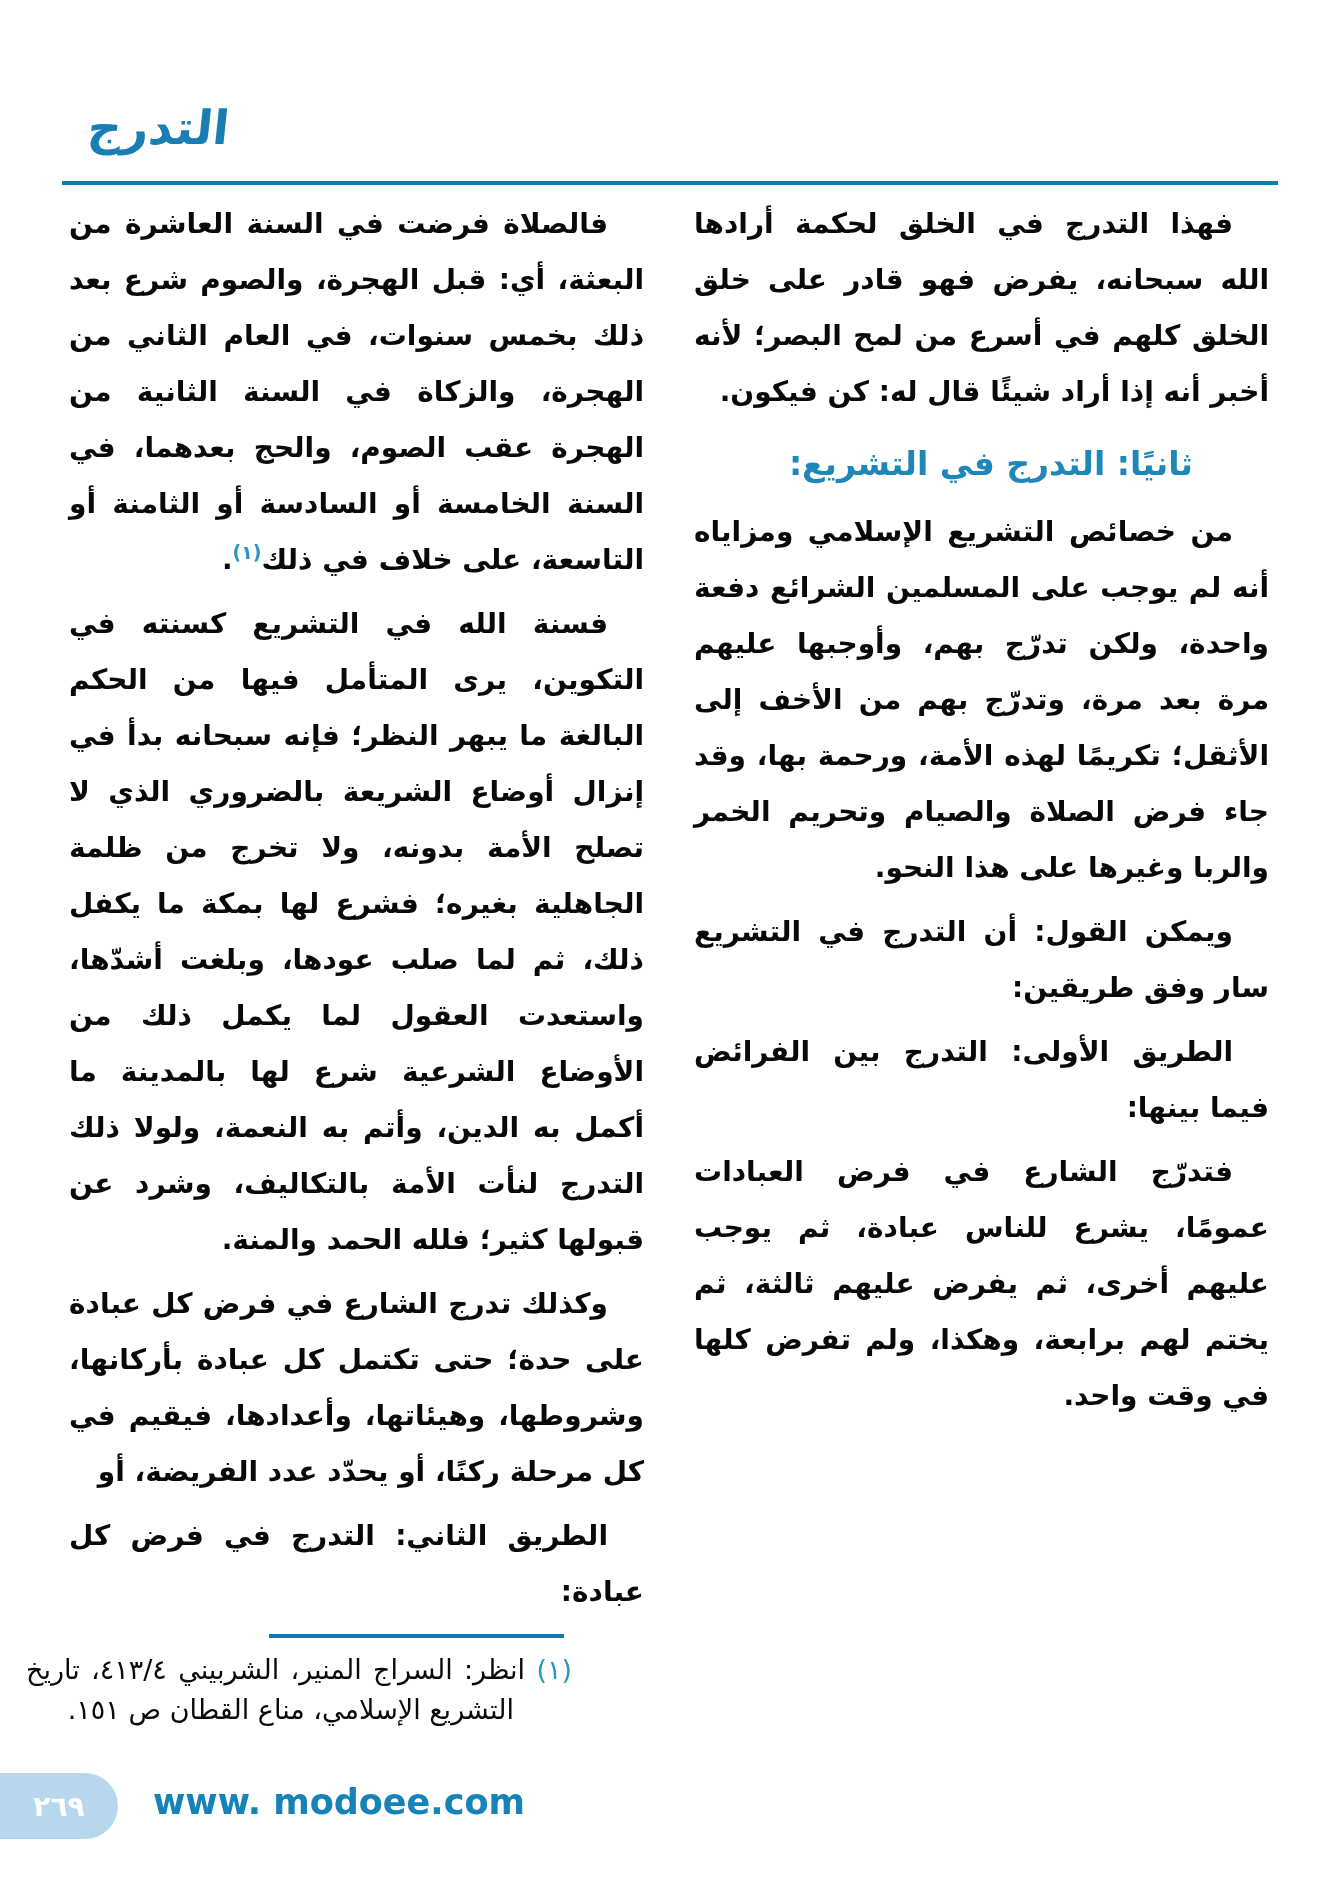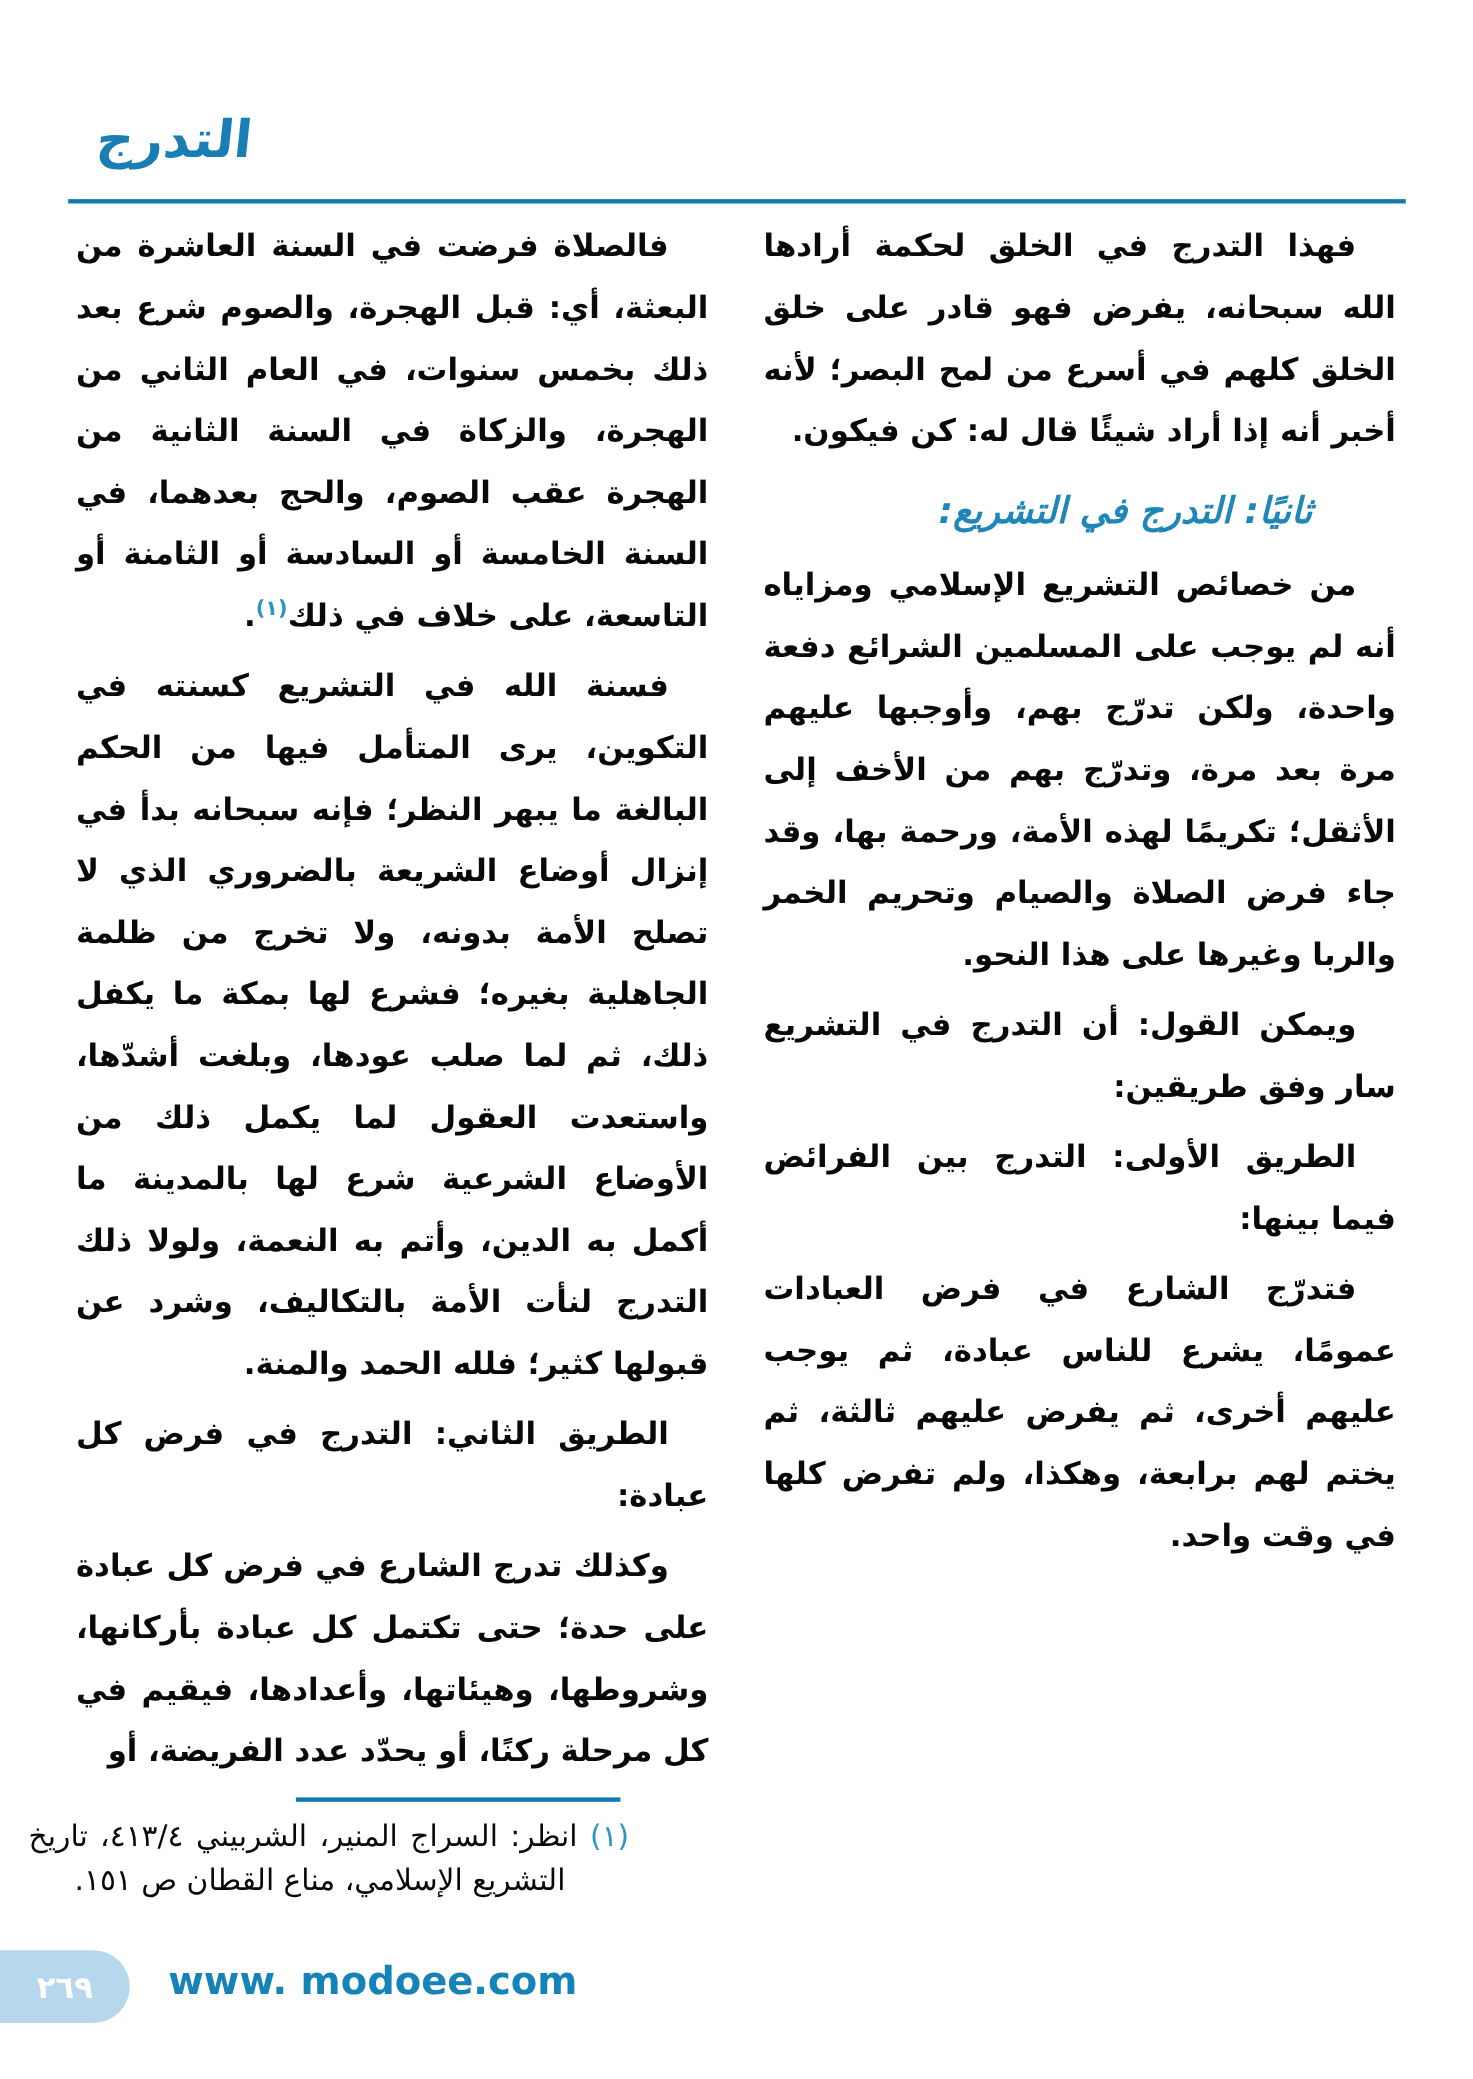--- a/index.html
+++ b/index.html
@@ -37,21 +37,20 @@
     color:#090909;
     text-align:justify;
     text-indent:36px;
   }
   .section-heading{
     margin:14px 0 10px 0;
     padding-right:76px;
     color:#1f87b8;
     font-size:33px;font-weight:700;line-height:60px;
     text-align:right;
-    font-style:italic;
   }
   .lead{font-weight:800;}
   sup.fn-ref{
     color:#2b96c4;font-size:19px;font-weight:700;
     vertical-align:super;line-height:0;
   }
   
   .footnote-rule{
     width:295px;height:4px;background:#1178b2;
     margin:14px 80px 12px auto;
@@ -97,22 +96,22 @@
       <div class="section-heading">ثانيًا: التدرج في التشريع:</div>
       <p>من خصائص التشريع الإسلامي ومزاياه أنه لم يوجب على المسلمين الشرائع دفعة واحدة، ولكن تدرّج بهم، وأوجبها عليهم مرة بعد مرة، وتدرّج بهم من الأخف إلى الأثقل؛ تكريمًا لهذه الأمة، ورحمة بها، وقد جاء فرض الصلاة والصيام وتحريم الخمر والربا وغيرها على هذا النحو.</p>
       <p>ويمكن القول: أن التدرج في التشريع سار وفق طريقين:</p>
       <p><span class="lead">الطريق الأولى:</span><span> التدرج بين الفرائض فيما بينها:</span></p>
       <p>فتدرّج الشارع في فرض العبادات عمومًا، يشرع للناس عبادة، ثم يوجب عليهم أخرى، ثم يفرض عليهم ثالثة، ثم يختم لهم برابعة، وهكذا، ولم تفرض كلها في وقت واحد.</p>
     </div>
 
     <div class="col left">
       <p><span>فالصلاة فرضت في السنة العاشرة من البعثة، أي: قبل الهجرة، والصوم شرع بعد ذلك بخمس سنوات، في العام الثاني من الهجرة، والزكاة في السنة الثانية من الهجرة عقب الصوم، والحج بعدهما، في السنة الخامسة أو السادسة أو الثامنة أو التاسعة، على خلاف في ذلك</span><sup class="fn-ref">(١)</sup><span>.</span></p>
       <p>فسنة الله في التشريع كسنته في التكوين، يرى المتأمل فيها من الحكم البالغة ما يبهر النظر؛ فإنه سبحانه بدأ في إنزال أوضاع الشريعة بالضروري الذي لا تصلح الأمة بدونه، ولا تخرج من ظلمة الجاهلية بغيره؛ فشرع لها بمكة ما يكفل ذلك، ثم لما صلب عودها، وبلغت أشدّها، واستعدت العقول لما يكمل ذلك من الأوضاع الشرعية شرع لها بالمدينة ما أكمل به الدين، وأتم به النعمة، ولولا ذلك التدرج لنأت الأمة بالتكاليف، وشرد عن قبولها كثير؛ فلله الحمد والمنة.</p>
+      <p>وكذلك تدرج الشارع في فرض كل عبادة على حدة؛ حتى تكتمل كل عبادة بأركانها، وشروطها، وهيئاتها، وأعدادها، فيقيم في كل مرحلة ركنًا، أو يحدّد عدد الفريضة، أو</p>
       <p><span class="lead">الطريق الثاني:</span><span> التدرج في فرض كل عبادة:</span></p>
-      <p>وكذلك تدرج الشارع في فرض كل عبادة على حدة؛ حتى تكتمل كل عبادة بأركانها، وشروطها، وهيئاتها، وأعدادها، فيقيم في كل مرحلة ركنًا، أو يحدّد عدد الفريضة، أو</p>
 
       <div class="footnote-rule"></div>
       <div class="footnote"><span class="fn-marker">(١)</span><span> انظر: السراج المنير، الشربيني ٤١٣/٤، تاريخ التشريع الإسلامي، مناع القطان ص ١٥١.</span></div>
     </div>
 
   </div>
 
   <div class="page-badge">
     <span>٢٦٩</span>
   </div>

